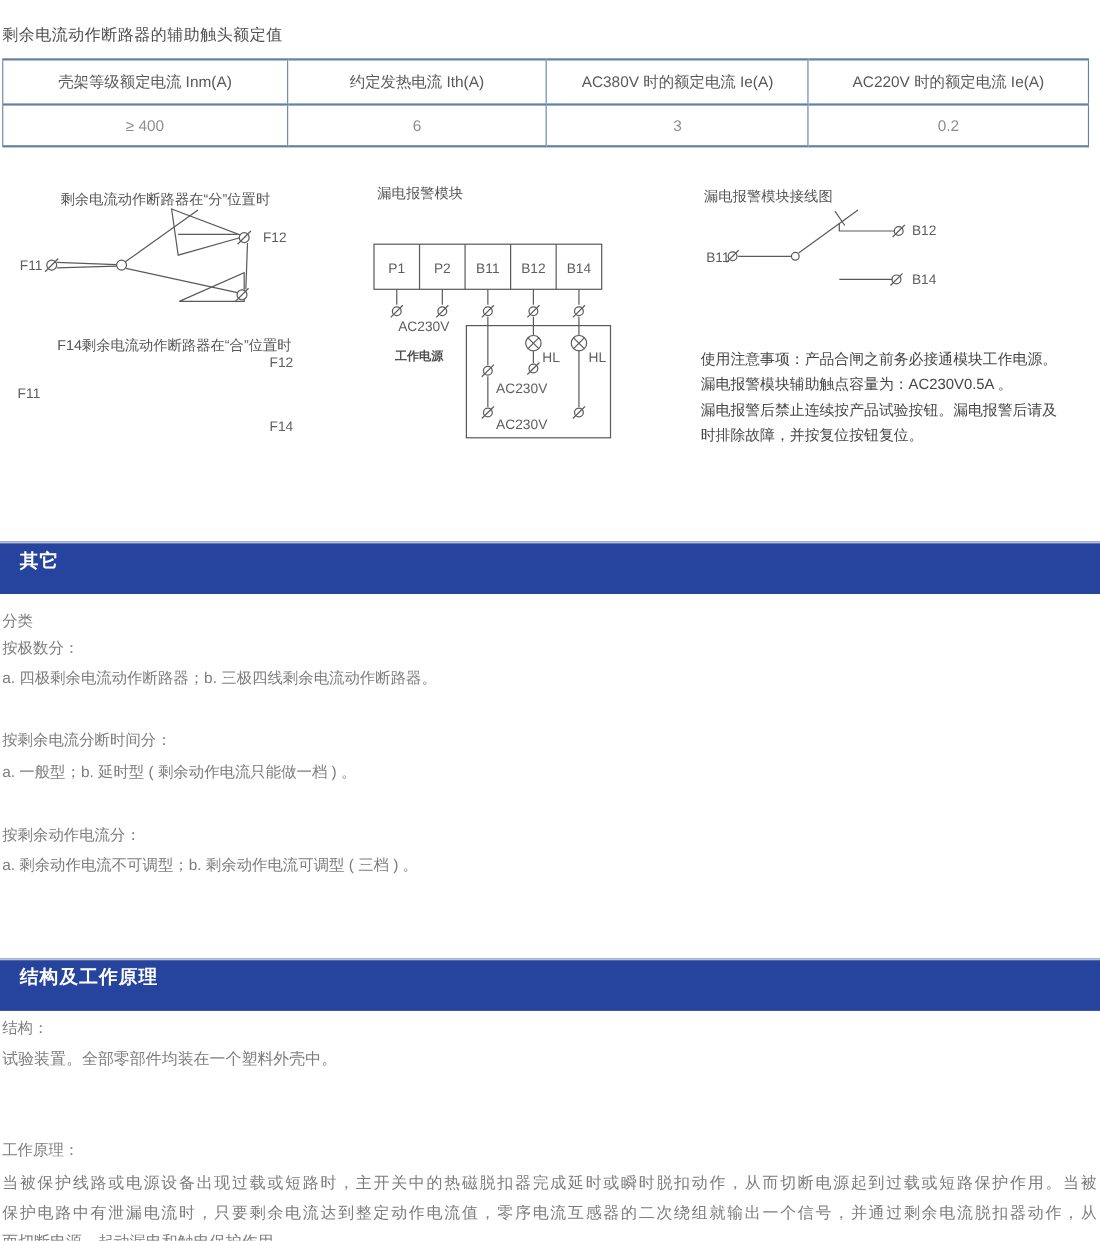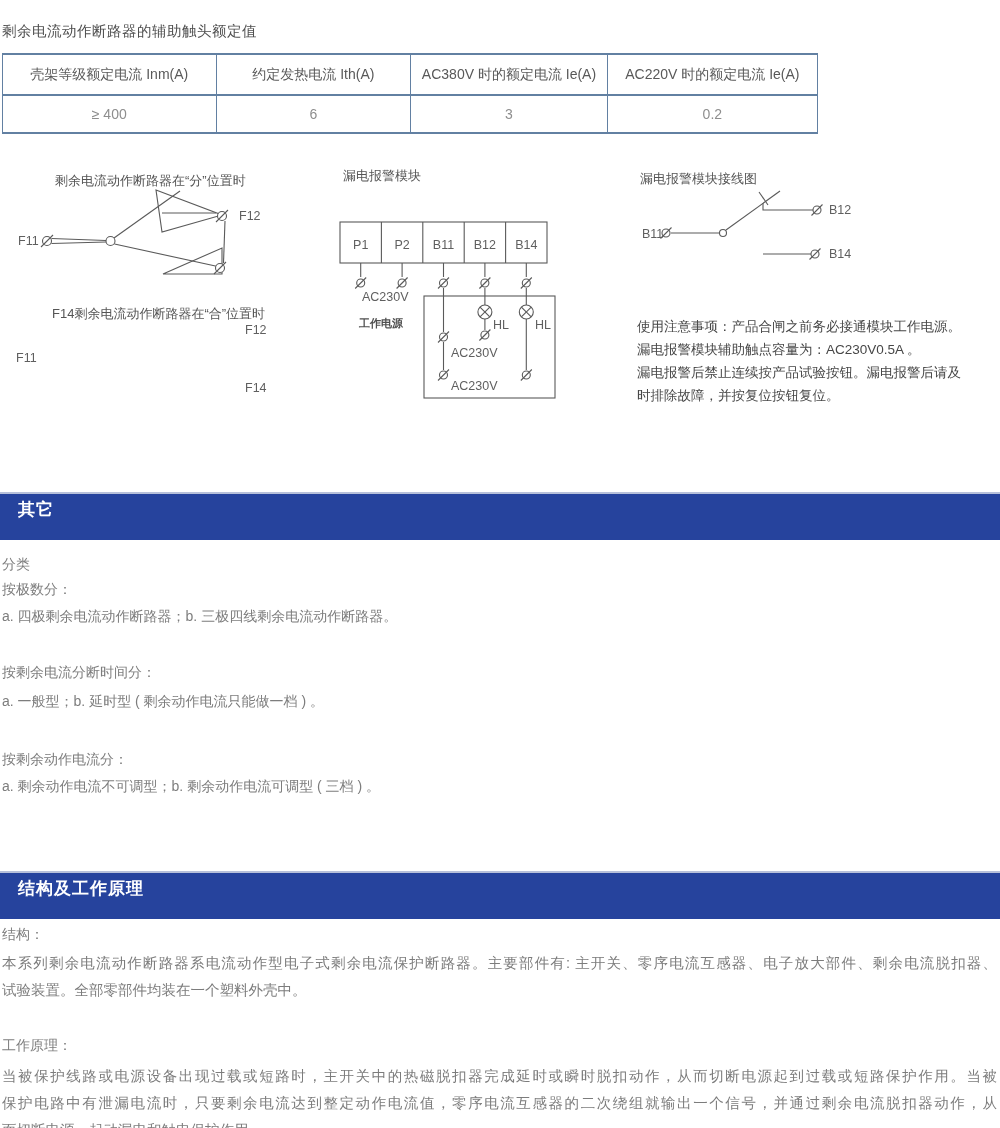--- a/index.html
+++ b/index.html
@@ -6,21 +6,21 @@
   html,body { background:#ffffff; }
   body {
     width:1000px; height:1128px; position:relative; overflow:hidden;
     font-family:"Liberation Sans", sans-serif;
   }
   .abs { position:absolute;margin-top:16px; }
   .page-title { left:2px; top:6px; font-size:14.5px; color:#4f4f4f; letter-spacing:0.5px; }
 
   
   .spec-table { left:2px; top:37px; }
-  table { border-collapse:collapse; width:816px; table-layout:fixed; }
+  table { border-collapse:collapse; width:988px; table-layout:fixed; }
   th, td {
     border-left:1px solid var(--table-border); border-right:1px solid var(--table-border);
     border-top:2px solid var(--table-border); border-bottom:2px solid var(--table-border);
     text-align:center; vertical-align:middle;
   }
   th { height:41px; font-weight:normal; font-size:14px; color:#595959; }
   td { height:38px; font-size:14px; color:#8e8e8e; }
   col.c1{width:26.2%} col.c2{width:23.9%} col.c3{width:24.1%} col.c4{width:25.8%}
 
   
@@ -233,21 +233,20 @@
 <div class="abs body-line" style="top:565px;">按极数分：</div>
 <div class="abs body-line" style="top:592px;">a. 四极剩余电流动作断路器；b. 三极四线剩余电流动作断路器。</div>
 <div class="abs body-line" style="top:648px;">按剩余电流分断时间分：</div>
 <div class="abs body-line" style="top:677px;">a. 一般型；b. 延时型 ( 剩余动作电流只能做一档 ) 。</div>
 <div class="abs body-line" style="top:735px;">按剩余动作电流分：</div>
 <div class="abs body-line" style="top:762px;">a. 剩余动作电流不可调型；b. 剩余动作电流可调型 ( 三档 ) 。</div>
 
 <div class="abs section-bar" style="top:855px;">结构及工作原理</div>
 <div class="abs body-line" style="top:910px;">结构：</div>
 <div class="abs para" style="top:934px;">
-  <div class="fill">本系列剩余电流动作断路器系电流动作型电子式剩余电流保护断路器。主要部件有: 主开关、零序电流互感器、电子放大部件、剩余电流脱扣器、</div>
   <div>试验装置。全部零部件均装在一个塑料外壳中。</div>
 </div>
 <div class="abs body-line" style="top:1021px;">工作原理：</div>
 <div class="abs para" style="top:1047px;">
   <div class="fill">当被保护线路或电源设备出现过载或短路时，主开关中的热磁脱扣器完成延时或瞬时脱扣动作，从而切断电源起到过载或短路保护作用。当被</div>
   <div class="fill">保护电路中有泄漏电流时，只要剩余电流达到整定动作电流值，零序电流互感器的二次绕组就输出一个信号，并通过剩余电流脱扣器动作，从</div>
   <div>而切断电源，起动漏电和触电保护作用。</div>
 </div>
 
 <div class="abs bottom-divider"></div>

